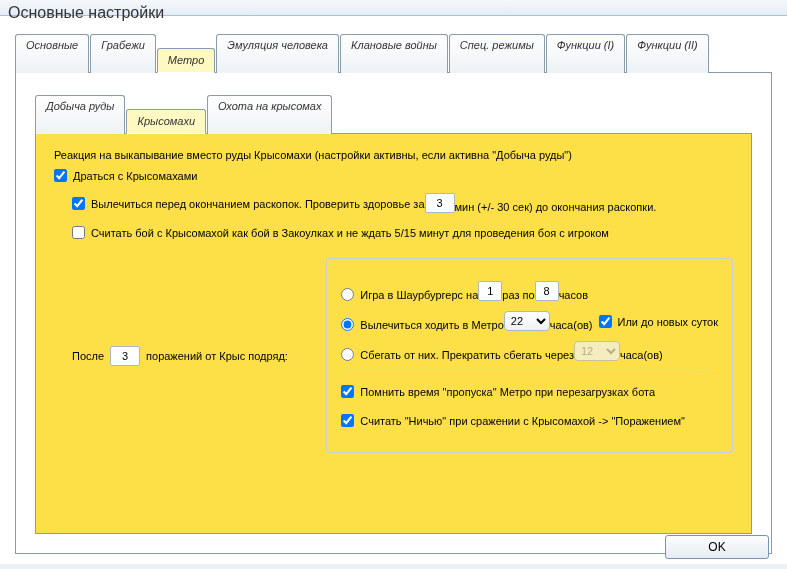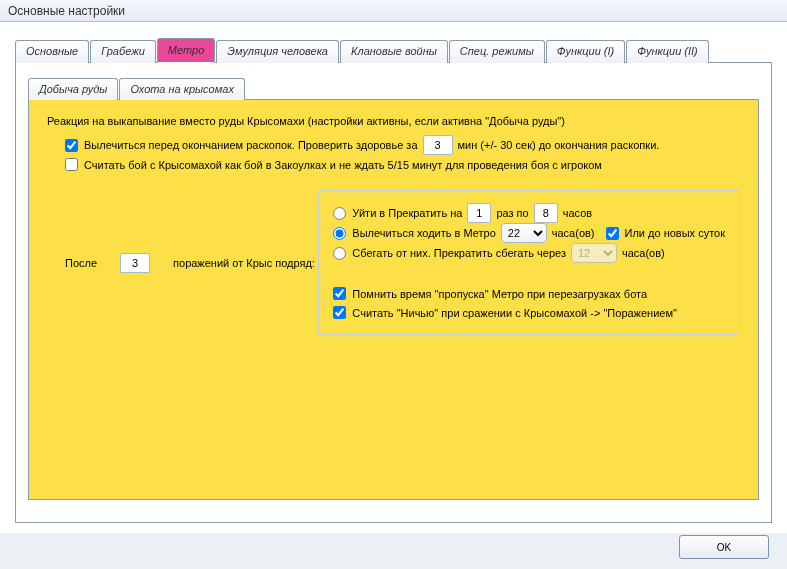--- a/index.html
+++ b/index.html
@@ -10,25 +10,25 @@
       background: #ebf0f5;
       color: #000;
     }
     .window {
       width: 787px;
       height: 569px;
       background: #ebf0f5;
       position: relative;
     }
     .titlebar {
-      height: 22px;
+      height: 16px;
       background: linear-gradient(#f5f8fc,#e5ecf5);
       border-bottom: 1px solid #a9c0dd;
       padding: 4px 8px;
-      font-size: 12px;
+      font-size: 16px;
       color: #333;
     }
     .content-area {
       padding: 15px 15px 10px 15px;
       background: #fff;
       margin: 0;
     }
     
     .tabstrip {
       display: flex;
@@ -43,31 +43,31 @@
       margin-right: 1px;
       border-radius: 3px 3px 0 0;
       cursor: pointer;
       color: #333;
       position: relative;
       top: 1px;
       margin-top: 2px;
       font-style: italic;
     }
     .tab.active {
-      background: #ec4899;
+      background: #fef9c3;
       border-bottom: 1px solid #fff;
       top: 1px;
-      margin-top: 0;
+      margin-top: 16px;
       padding-top: 5px;
       padding-bottom: 6px;
     }
     .tabpanel {
       border: 1px solid #8a9cac;
       border-top: none;
-      padding: 12px;
+      padding: 19px;
       background: #fff;
       min-height: 460px;
     }
     
     .inner-tabstrip {
       display: flex;
       border-bottom: 1px solid #8a9cac;
     }
     .inner-tabpanel {
       border: 1px solid #8a9cac;
@@ -120,54 +120,53 @@
       background: #f3f3f3;
     }
     .fieldset {
       border: 1px solid #c5d0dc;
       border-radius: 3px;
       padding: 12px 14px;
       display: inline-block;
       vertical-align: middle;
     }
     .row {
-      margin: 0 0;
+      margin: 10px 0;
       display: flex;
-      align-items: center;
-      gap: 5px;
+      align-items: flex-end;
       white-space: nowrap;
     }
     .hr {
       border: none;
       border-top: 1px solid #d0d8e2;
       margin: 10px 0;
     }
     .ok-button {
-      width: 90px;
+      width: 104px;
       height: 24px;
       border: 1px solid #7793b5;
       border-radius: 3px;
       background: linear-gradient(#fdfdfd,#e6ecf3);
-      font-size: 10px;
+      font-size: 12px;
       cursor: pointer;
     }
     .footer {
       position: absolute;
       bottom: 10px;
       right: 18px;
     }
     .indent1 { margin-left: 18px; }
     .mt8 { margin-top: 8px; }
     .middle-row {
       display:flex;
       align-items:center;
       margin-top:16px;
     }
     .left-label {
-      display:flex; align-items:center; gap:23px;
+      display:flex; align-items:center; gap:6px;
       width: 260px;
     }
   </style>
 </head>
 <body>
 
 <div class="window">
   <div class="titlebar">Основные настройки</div>
 
   <div class="content-area">
@@ -180,27 +179,32 @@
       <div class="tab">Клановые войны</div>
       <div class="tab">Спец. режимы</div>
       <div class="tab">Функции (I)</div>
       <div class="tab">Функции (II)</div>
     </div>
 
     <div class="tabpanel">
 
       <div class="inner-tabstrip">
         <div class="tab">Добыча руды</div>
+        <div class="tab active">Крысомахи</div>
         <div class="tab">Охота на крысомах</div>
       </div>
 
       <div class="inner-tabpanel">
 
         <div>Реакция на выкапывание вместо руды Крысомахи  (настройки активны, если активна "Добыча руды")</div>
 
+        <div class="checkbox mt8">
+          <input type="checkbox" checked="" style="">
+          <span>Драться с Крысомахами</span>
+        </div>
 
         <div class="row indent1 mt8">
           <label class="checkbox">
             <input type="checkbox" checked="" style="">
             <span>Вылечиться перед окончанием раскопок. Проверить здоровье за</span>
           </label>
           <input class="num-input" value="3" style="">
           <span>мин (+/- 30 сек) до окончания раскопки.</span>
         </div>
 
@@ -216,21 +220,21 @@
           <div class="left-label">
             <span>После</span>
             <input class="num-input" value="3" style="">
             <span>поражений от Крыс подряд:</span>
           </div>
 
           <div class="fieldset">
             <div class="row">
               <label class="radio">
                 <input type="radio" name="defeat-opt" style="">
-                <span>Уйти в Прекратить на</span>
+                <span>Игра в Шаурбургерс на</span>
               </label>
               <input class="num-input" style="width: 24px;" value="1">
               <span>раз по</span>
               <input class="num-input" style="width: 24px;" value="8">
               <span>часов</span>
             </div>
 
             <div class="row">
               <label class="radio">
                 <input type="radio" name="defeat-opt" checked="" style="">

